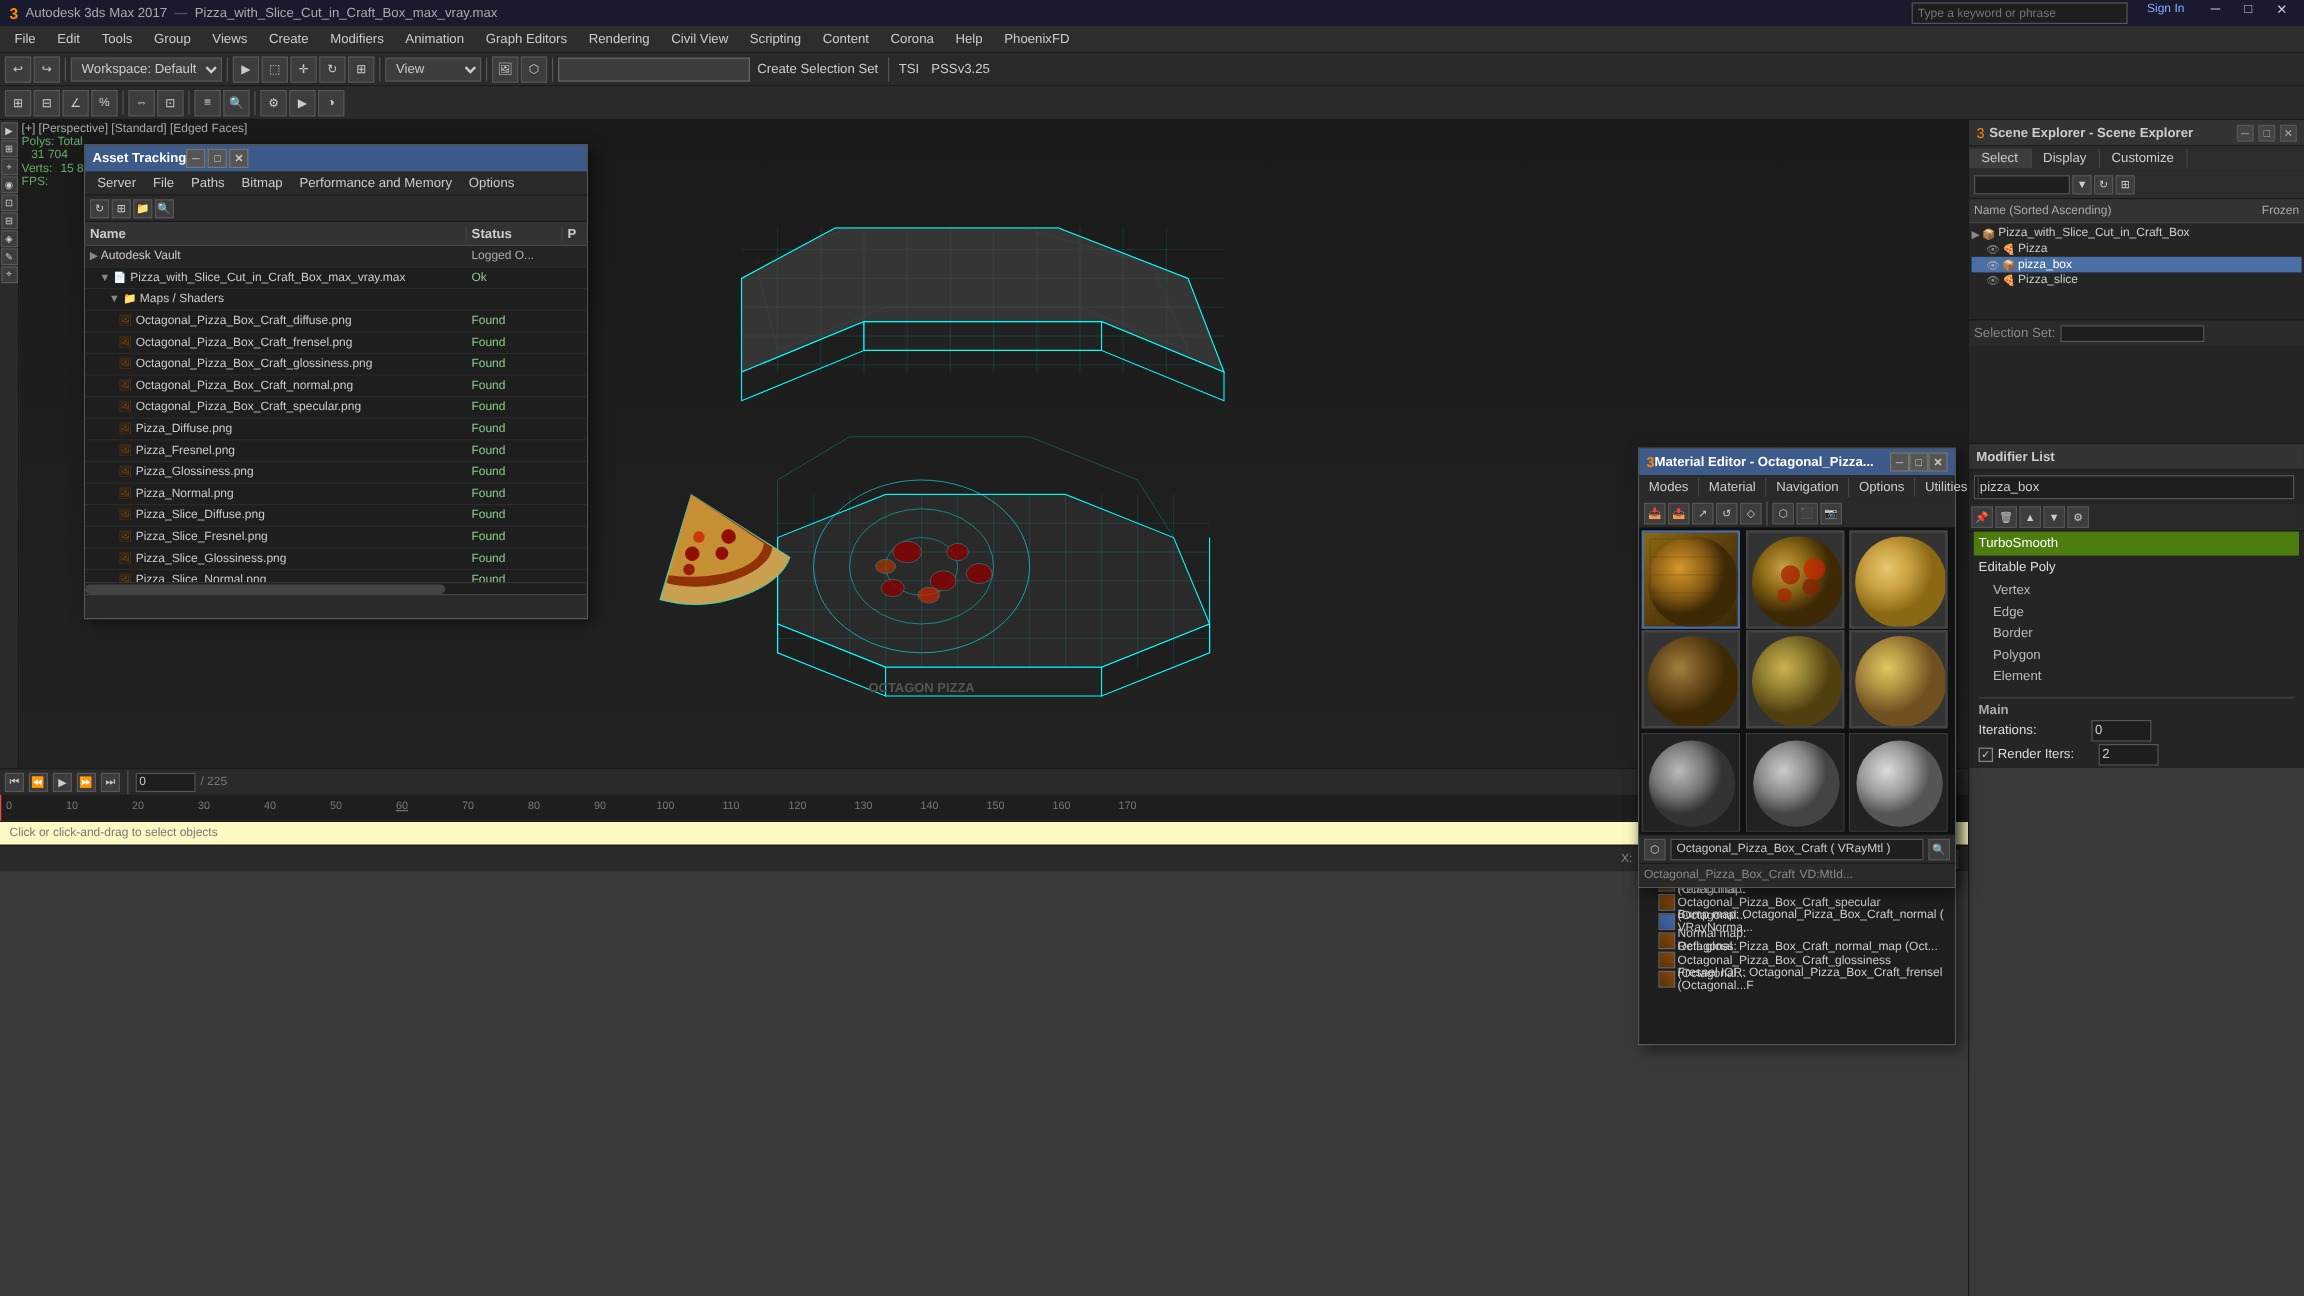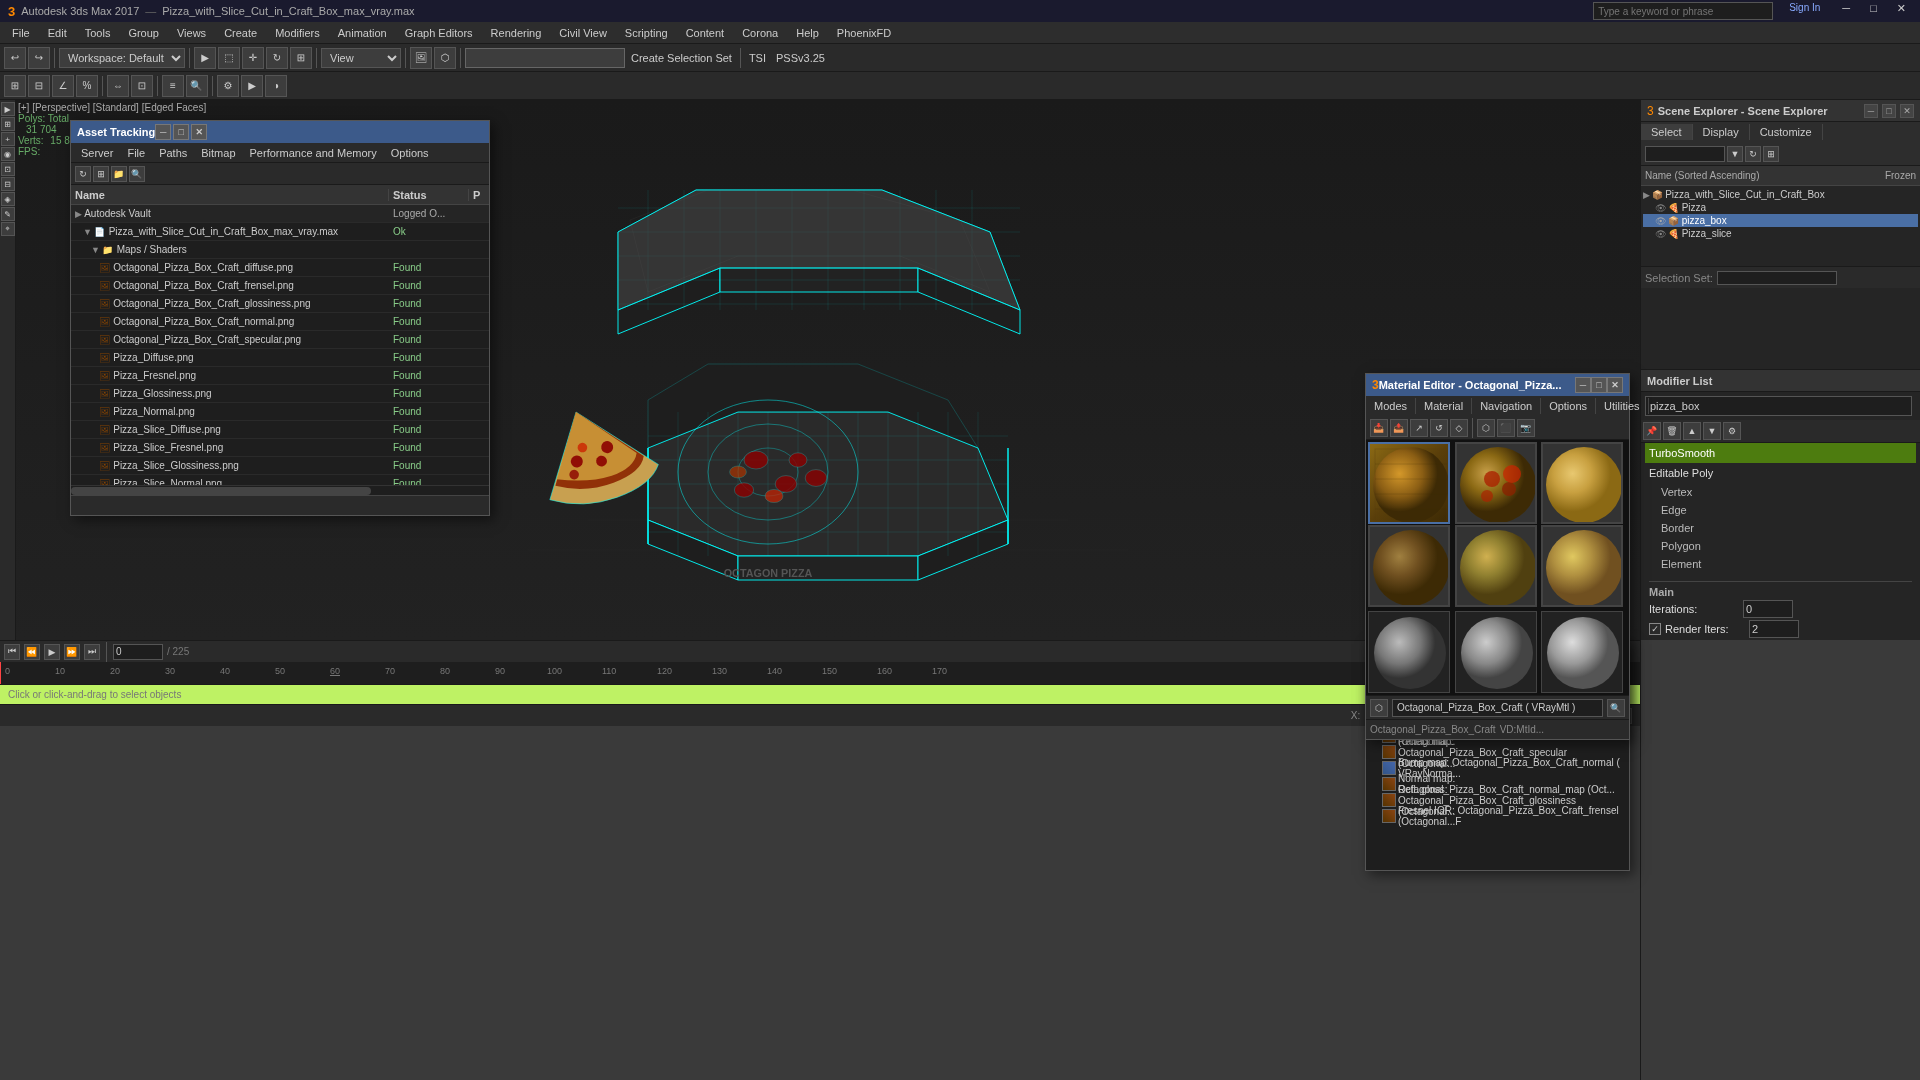--- a/index.html
+++ b/index.html
@@ -486,21 +486,21 @@
         <span class="timeline-num" style="left:547px;">100</span>
         <span class="timeline-num" style="left:602px;">110</span>
         <span class="timeline-num" style="left:657px;">120</span>
         <span class="timeline-num" style="left:712px;">130</span>
         <span class="timeline-num" style="left:767px;">140</span>
         <span class="timeline-num" style="left:822px;">150</span>
         <span class="timeline-num" style="left:877px;">160</span>
         <span class="timeline-num" style="left:932px;">170</span>
       </div>
 
-      <div style="height:20px;background:#bef264;display:flex;align-items:center;padding:0 8px;border-top:1px solid #1a1a1a;">
+      <div style="height:20px;background:#fef9c3;display:flex;align-items:center;padding:0 8px;border-top:1px solid #1a1a1a;">
         <span style="color:#777;font-size:10px;">Click or click-and-drag to select objects</span>
       </div>
 
       <div style="height:22px;background:#2a2a2a;display:flex;align-items:center;padding:0 8px;gap:8px;border-top:1px solid #1a1a1a;justify-content:flex-end;">
         <span style="color:#888;font-size:10px;">X:</span>
         <input type="text" style="width: 70px; height: 16px; background: rgb(30, 30, 30); border: 1px solid rgb(85, 85, 85); color: rgb(204, 204, 204); font-size: 10px; padding: 0px 2px;" value="28.456cm">
         <span style="color:#888;font-size:10px;">Y:</span>
         <input type="text" style="width: 60px; height: 16px; background: rgb(30, 30, 30); border: 1px solid rgb(85, 85, 85); color: rgb(204, 204, 204); font-size: 10px; padding: 0px 2px;" value="20.0cm">
         <span style="color:#888;font-size:10px;">Z:</span>
         <input type="text" style="width: 60px; height: 16px; background: rgb(30, 30, 30); border: 1px solid rgb(85, 85, 85); color: rgb(204, 204, 204); font-size: 10px; padding: 0px 2px;" value="0.0cm">

